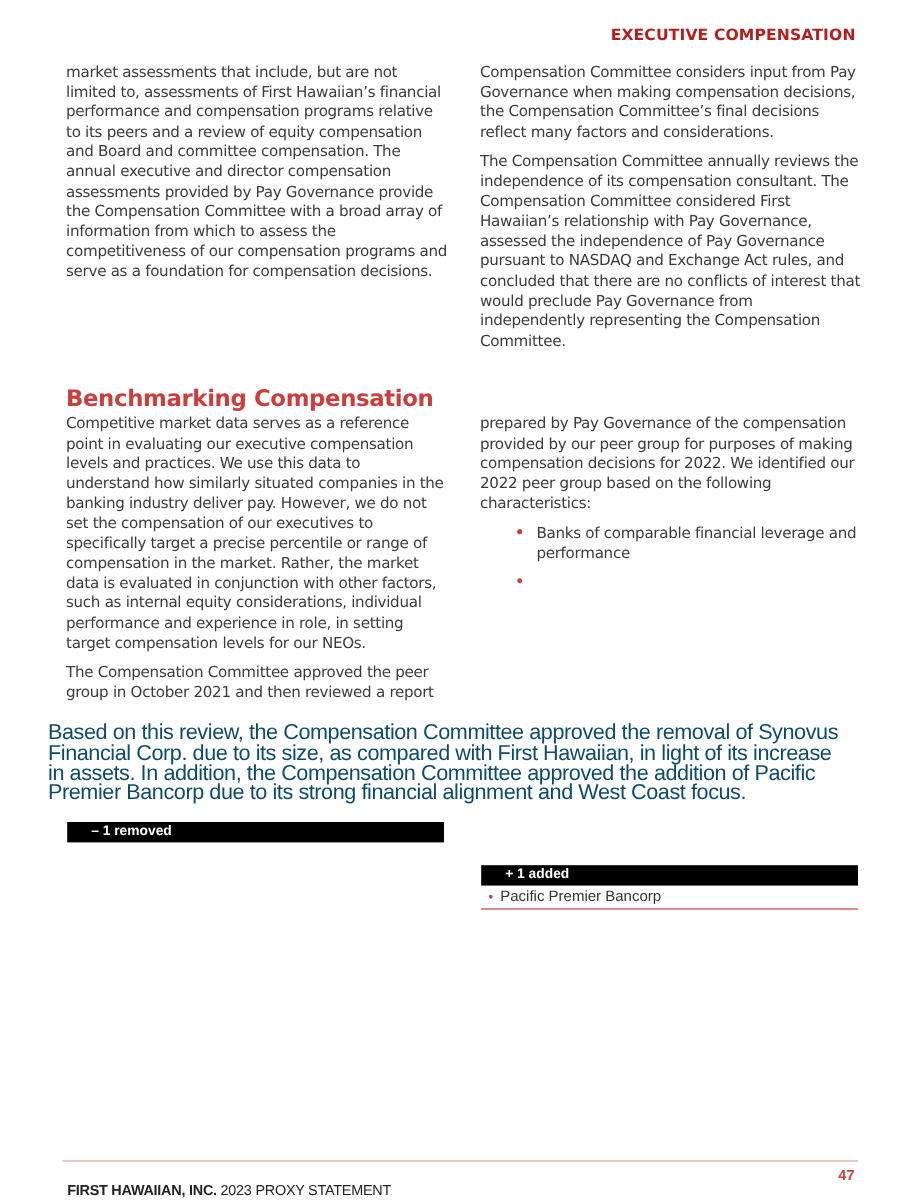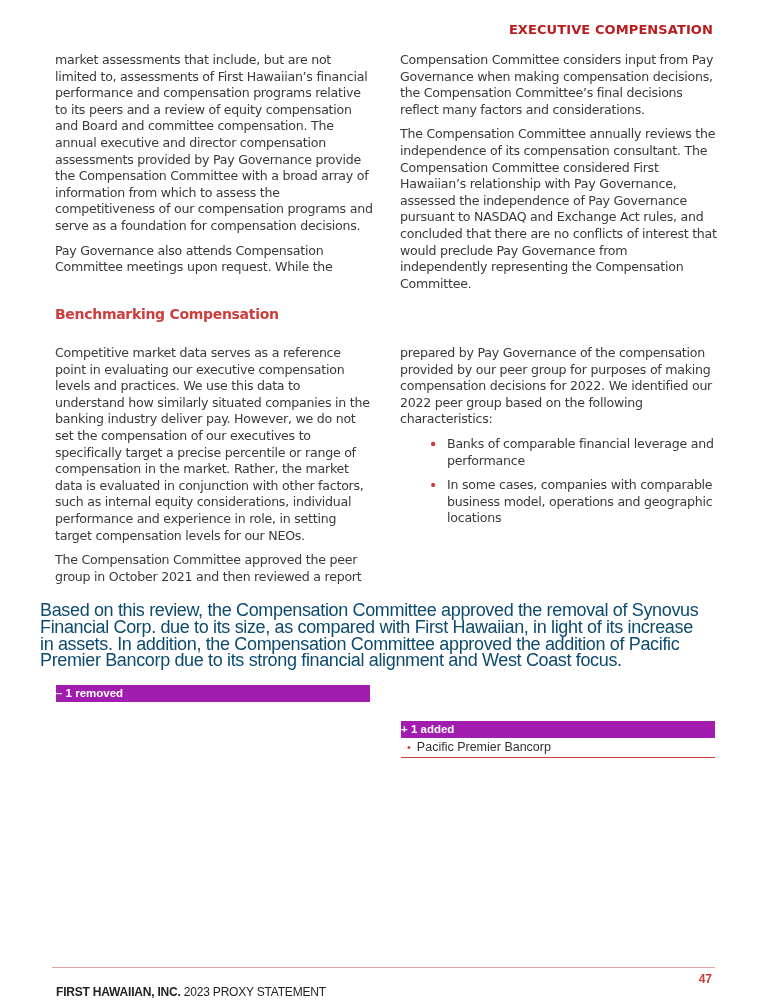--- a/index.html
+++ b/index.html
@@ -26,24 +26,24 @@
       line-height: 16.6px;
       color: #3a3a3a;
       letter-spacing: -0.25px;
     }
     .col p { margin-bottom: 8px; }
     .col-left-top { left: 55px; top: 52px; }
     .col-right-top { left: 400px; top: 52px; }
     .section-title {
       position: absolute;
       left: 55px;
-      top: 306px;
+      top: 321px;
       font-family: "DejaVu Sans", sans-serif;
       font-weight: bold;
-      font-size: 14px;
+      font-size: 19px;
       color: #cc3d3c;
       letter-spacing: -0.3px;
     }
     .col-left-mid { left: 55px; top: 345px; }
     .col-right-mid { left: 400px; top: 345px; }
     .bullets { list-style: none; margin-top: 8px; }
     .bullets li {
       position: relative;
       padding-left: 47px;
       margin-bottom: 8px;
@@ -67,28 +67,28 @@
       letter-spacing: -0.35px;
     }
     .peer-box {
       position: absolute;
       top: 685px;
       width: 314px;
     }
     .peer-box.left { left: 56px; }
     .peer-box.right { left: 401px; margin-top: 36px; }
     .peer-box .bar {
-      background: #a21caf;
+      background: #000000;
       color: #ffffff;
       font-family: "Liberation Sans", sans-serif;
       font-weight: bold;
       font-size: 11.5px;
       height: 17px;
       line-height: 17px;
-      padding-left: 0;
+      padding-left: 20px;
     }
     .peer-box .item {
       font-family: "Liberation Sans", sans-serif;
       font-size: 12.5px;
       color: #333333;
       height: 20px;
       line-height: 19px;
       padding-left: 6px;
       border-bottom: 1.5px solid #cc403f;
     }
@@ -123,21 +123,20 @@
       text-align: center;
     }
   </style>
 </head>
 <body>
 
 <div class="header-section">EXECUTIVE COMPENSATION</div>
 
 <div class="col col-left-top">
   <p>market assessments that include, but are not limited to, assessments of First Hawaiian’s financial performance and compensation programs relative to its peers and a review of equity compensation and Board and committee compensation. The annual executive and director compensation assessments provided by Pay Governance provide the Compensation Committee with a broad array of information from which to assess the competitiveness of our compensation programs and serve as a foundation for compensation decisions.</p>
-  <p>Pay Governance also attends Compensation Committee meetings upon request. While the</p>
 </div>
 
 <div class="col col-right-top">
   <p>Compensation Committee considers input from Pay Governance when making compensation decisions, the Compensation Committee’s final decisions reflect many factors and considerations.</p>
   <p>The Compensation Committee annually reviews the independence of its compensation consultant. The Compensation Committee considered First Hawaiian’s relationship with Pay Governance, assessed the independence of Pay Governance pursuant to NASDAQ and Exchange Act rules, and concluded that there are no conflicts of interest that would preclude Pay Governance from independently representing the Compensation Committee.</p>
 </div>
 
 <h2 class="section-title">Benchmarking Compensation</h2>
 
 <div class="col col-left-mid">
@@ -150,21 +149,20 @@
   <ul class="bullets">
     <li>
       <span class="dot">•</span>
     </li>
     <li>
       <span class="dot">•</span>
       <span>Banks of comparable financial leverage and performance</span>
     </li>
     <li>
       <span class="dot">•</span>
-      <span>In some cases, companies with comparable business model, operations and geographic locations</span>
     </li>
   </ul>
 </div>
 
 <p class="full-para">Based on this review, the Compensation Committee approved the removal of Synovus Financial Corp. due to its size, as compared with First Hawaiian, in light of its increase in assets. In addition, the Compensation Committee approved the addition of Pacific Premier Bancorp due to its strong financial alignment and West Coast focus.</p>
 
 <div class="peer-box left">
   <div class="bar">– 1 removed</div>
 </div>
 

